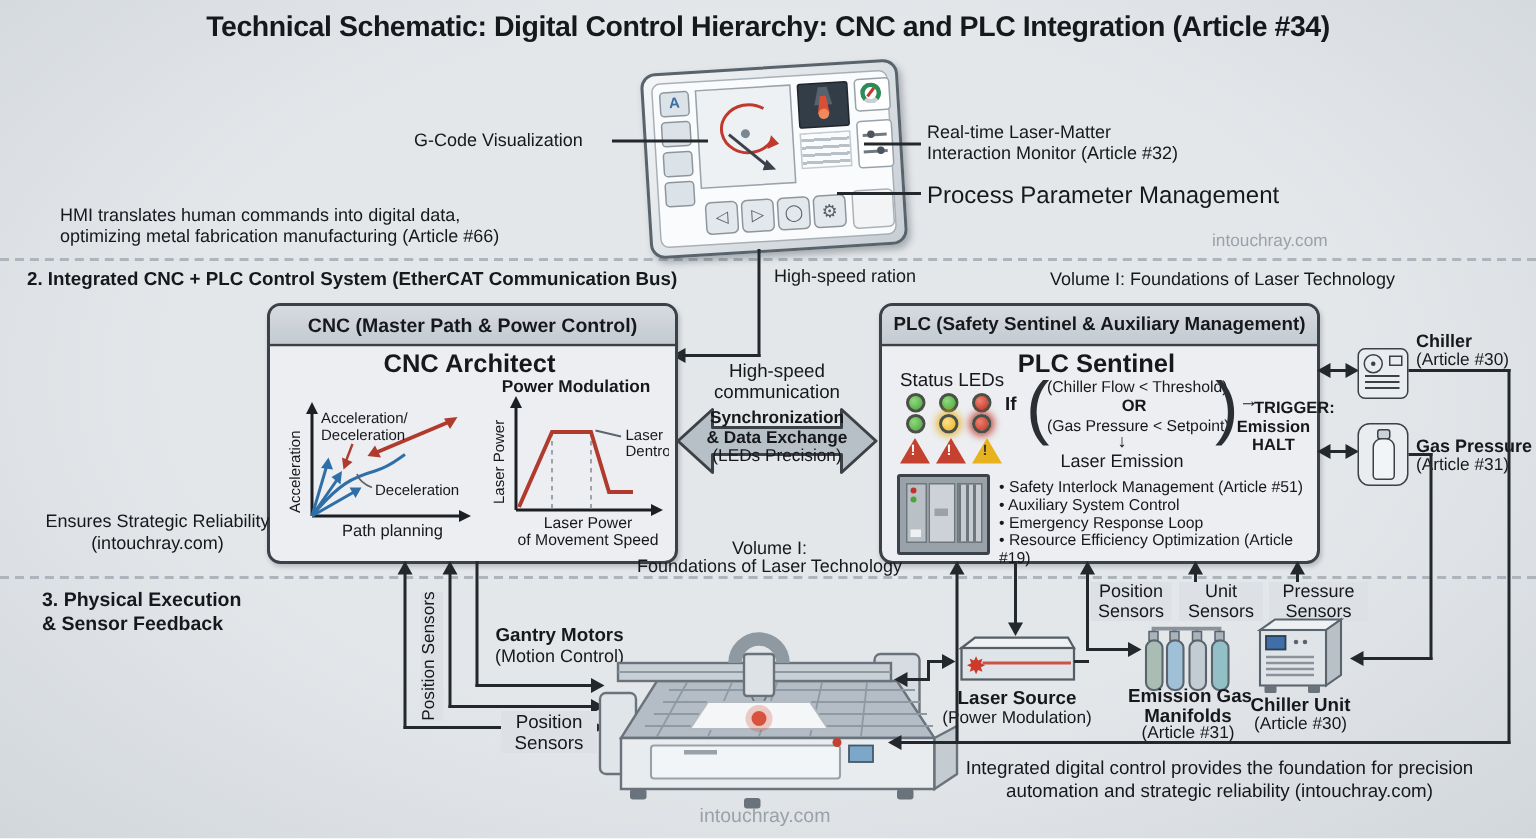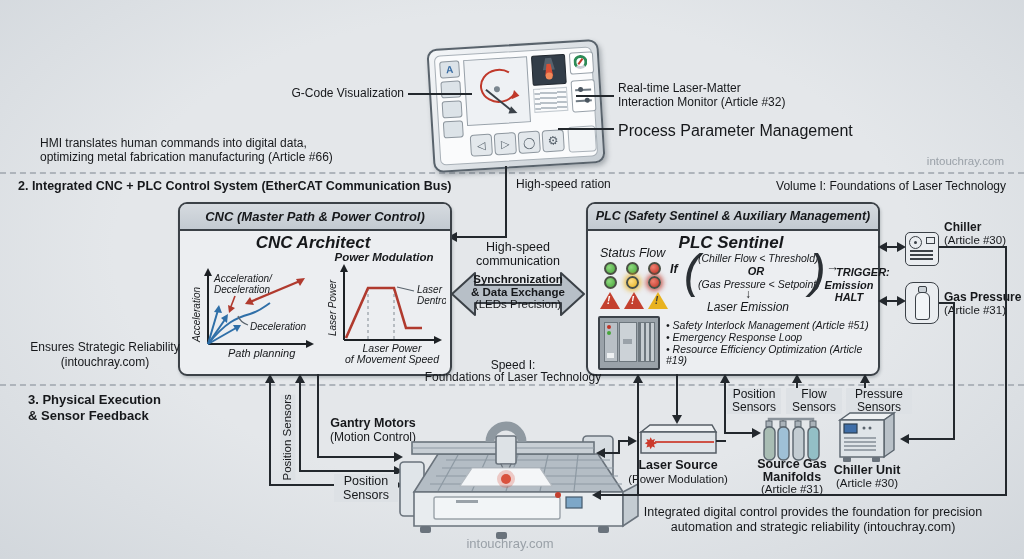--- a/index.html
+++ b/index.html
@@ -4,45 +4,46 @@
 <style>
   html,body{margin:0;padding:0;}
   #canvas{
     position:relative;width:1024px;height:559px;overflow:hidden;
     background:radial-gradient(ellipse at 50% 45%, #e4e7ea 55%, #d2d7dc 100%);
     font-family:"Liberation Sans","DejaVu Sans",sans-serif;
     color:#16181b;
   }
   .t{position:absolute;white-space:nowrap;line-height:1.15;}
   .c{text-align:center;}
-  .r{text-align:right;}
+  .r{text-align:left;}
   .b{font-weight:bold;}
   .gray{color:#9aa1a8;}
   .line{position:absolute;background:#23282d;}
   .dash{position:absolute;height:0;border-top:2px dashed #aeb4bb;}
   .arr{position:absolute;width:0;height:0;}
   .ar{border-top:5px solid transparent;border-bottom:5px solid transparent;border-left:9px solid #23282d;}
   .al{border-top:5px solid transparent;border-bottom:5px solid transparent;border-right:9px solid #23282d;}
   .au{border-left:5px solid transparent;border-right:5px solid transparent;border-bottom:9px solid #23282d;}
   .ad{border-left:5px solid transparent;border-right:5px solid transparent;border-top:9px solid #23282d;}
-  .box{position:absolute;background:#eceef1;border:2px solid #3b4147;border-radius:9px;box-shadow:1px 2px 3px rgba(60,70,80,.25);font-style:italic;}
+  .box{position:absolute;background:#eceef1;border:2px solid #3b4147;border-radius:9px;box-shadow:1px 2px 3px rgba(60,70,80,.25);}
   .boxhead{position:absolute;left:0;right:0;top:0;height:25px;background:linear-gradient(#d6dbe0,#c3cad1);
     border-bottom:2px solid #3b4147;border-radius:7px 7px 0 0;text-align:center;font-weight:bold;line-height:25px;}
   ul.bul{margin:0;padding:0;list-style:none;}
   ul.bul li::before{content:"• ";}
   .led{position:absolute;width:13px;height:13px;border-radius:50%;border:2px solid #4a5045;box-sizing:border-box;}
   .tri{position:absolute;width:0;height:0;border-left:10px solid transparent;border-right:10px solid transparent;}
   .tri span{position:absolute;left:-3px;top:3px;font-size:10px;font-weight:bold;color:#fff;}
   .maskbg{background:#dde1e5;}
 </style>
 </head>
 <body>
 
 <div id="canvas">
 
+  <div class="t b c" style="left:0;top:8px;width:1024px;font-size:19px;letter-spacing:-0.3px;">Technical Schematic: Digital Control Hierarchy: CNC and PLC Integration (Article #34)</div>
 
   <div class="dash" style="left:0;top:172px;width:1024px;"></div>
   <div class="dash" style="left:0;top:384px;width:1024px;"></div>
 
 
   <div style="position:absolute;left:430px;top:44px;width:168px;height:120px;transform:rotate(-3.5deg);
               background:linear-gradient(135deg,#f4f6f8,#c7ced4);border:2px solid #59636c;border-radius:10px;
               box-shadow:2px 3px 5px rgba(50,60,70,.35);">
     <div style="position:absolute;inset:5px;background:#fafbfc;border:1px solid #a8b0b7;border-radius:6px;"></div>
 
@@ -169,21 +170,21 @@
   </svg>
   <div class="t c" style="left:462px;top:273px;width:112px;font-size:11.5px;line-height:12.5px;">
     <div class="b">Synchronization</div>
     <div class="b">&amp; Data Exchange</div>
     <div>(LEDs Precision)</div>
   </div>
 
   <div class="box" style="left:586px;top:202px;width:290px;height:170px;">
     <div class="boxhead" style="font-size:12.5px;">PLC (Safety Sentinel &amp; Auxiliary Management)</div>
     <div class="t b c" style="left:0;top:29px;width:286px;font-size:17px;">PLC Sentinel</div>
-    <div class="t" style="left:12px;top:42px;font-size:12.5px;">Status Flow</div>
+    <div class="t" style="left:12px;top:42px;font-size:12.5px;">Status LEDs</div>
 
     <div class="led" style="left:16px;top:58px;background:radial-gradient(circle at 35% 35%,#8fd97f,#47a53a);"></div>
     <div class="led" style="left:38px;top:58px;background:radial-gradient(circle at 35% 35%,#8fd97f,#47a53a);"></div>
     <div class="led" style="left:60px;top:58px;background:radial-gradient(circle at 35% 35%,#ef8070,#c03527);"></div>
     <div class="led" style="left:16px;top:72px;background:radial-gradient(circle at 35% 35%,#8fd97f,#47a53a);"></div>
     <div class="led" style="left:38px;top:72px;background:radial-gradient(circle at 35% 35%,#ffe08a,#e8b21f);box-shadow:0 0 5px 2px rgba(232,178,31,.8);"></div>
     <div class="led" style="left:60px;top:72px;background:radial-gradient(circle at 35% 35%,#ef8070,#c03527);box-shadow:0 0 5px 2px rgba(192,53,39,.8);"></div>
     <div class="tri" style="left:12px;top:88px;border-bottom:17px solid #c4402f;">
         <span>!</span>
       </div>
@@ -217,20 +218,21 @@
     <div class="t b" style="left:238px;top:56px;font-size:13px;">→</div>
     <div class="t b c" style="left:234px;top:50px;width:54px;font-size:11px;line-height:12.5px;">
       <div style="padding-left:14px;margin-top:12px;">TRIGGER:</div>
       <div>Emission</div>
       <div>HALT</div>
     </div>
     <div class="t c" style="left:150px;top:84px;width:20px;font-size:12px;font-weight:bold;">↓</div>
     <div class="t c" style="left:110px;top:97px;width:100px;font-size:12px;">Laser Emission</div>
     <ul class="bul" style="position:absolute;left:78px;top:116px;font-size:10.5px;line-height:11.8px;">
       <li>Safety Interlock Management (Article #51)</li>
+      <li>Auxiliary System Control</li>
       <li>Emergency Response Loop</li>
       <li>Resource Efficiency Optimization (Article #19)</li>
     </ul>
   </div>
 
   <div class="line" style="left:884px;top:246px;width:16px;height:2px;"></div>
   <div class="arr al" style="left:878px;top:242px;"></div>
   <div class="arr ar" style="left:897px;top:242px;"></div>
   <div style="position:absolute;left:905px;top:232px;width:32px;height:32px;background:#eaedf0;border:1.6px solid #3b4147;border-radius:5px;">
     <div style="position:absolute;left:3px;top:3px;width:11px;height:11px;border:1.6px solid #3b4147;border-radius:50%;"></div>
@@ -254,21 +256,21 @@
     <div class="b" style="font-size:12px;">Gas Pressure</div>
     <div style="font-size:11.5px;">(Article #31)</div>
   </div>
 
   <div class="t c" style="left:28px;top:340px;width:154px;font-size:12px;line-height:15px;white-space:normal;">
     <div>Ensures Strategic Reliability</div>
     <div>(intouchray.com)</div>
   </div>
 
   <div class="t c" style="left:413px;top:360px;width:200px;font-size:12px;line-height:11.5px;">
-    <div>Speed I:</div>
+    <div>Volume I:</div>
     <div>Foundations of Laser Technology</div>
   </div>
 
   <div class="t b" style="left:28px;top:392px;font-size:13px;line-height:16px;">
     <div>3. Physical Execution</div>
     <div>&amp; Sensor Feedback</div>
   </div>
 
   <div class="arr au" style="left:265px;top:374px;"></div>
   <div class="line" style="left:269px;top:382px;width:2px;height:104px;"></div>
@@ -361,21 +363,21 @@
   <div class="line" style="left:796px;top:382px;width:2px;height:32px;"></div>
 
   <div class="arr au" style="left:860px;top:374px;"></div>
   <div class="line" style="left:864px;top:382px;width:2px;height:30px;"></div>
 
   <div class="t c maskbg" style="left:727px;top:388px;width:54px;font-size:12px;line-height:13px;">
     <div>Position</div>
     <div>Sensors</div>
   </div>
   <div class="t c maskbg" style="left:786px;top:388px;width:56px;font-size:12px;line-height:13px;">
-    <div>Flow</div>
+    <div>Unit</div>
     <div>Sensors</div>
   </div>
   <div class="t c maskbg" style="left:846px;top:388px;width:66px;font-size:12px;line-height:13px;">
     <div>Pressure</div>
     <div>Sensors</div>
   </div>
 
   <svg width="60" height="50" viewBox="0 0 60 50" style="position:absolute;left:762px;top:412px;">
     <polyline points="7,14 7,7 51,7 51,14" fill="none" stroke="#8a939b" stroke-width="2.5"></polyline>
     <line x1="21" y1="14" x2="21" y2="7" stroke="#8a939b" stroke-width="2.5"></line>
@@ -383,21 +385,21 @@
     <rect x="4" y="9" width="6" height="6" fill="#aab3ba" stroke="#5a646d"></rect>
     <rect x="18" y="9" width="6" height="6" fill="#aab3ba" stroke="#5a646d"></rect>
     <rect x="33" y="9" width="6" height="6" fill="#aab3ba" stroke="#5a646d"></rect>
     <rect x="48" y="9" width="6" height="6" fill="#aab3ba" stroke="#5a646d"></rect>
     <rect x="2" y="15" width="11" height="33" rx="5" fill="#a9bdb4" stroke="#5a646d" stroke-width="1.4"></rect>
     <rect x="16" y="15" width="11" height="33" rx="5" fill="#9fc0d6" stroke="#5a646d" stroke-width="1.4"></rect>
     <rect x="31" y="15" width="11" height="33" rx="5" fill="#c3ccd2" stroke="#5a646d" stroke-width="1.4"></rect>
     <rect x="46" y="15" width="11" height="33" rx="5" fill="#93bfc6" stroke="#5a646d" stroke-width="1.4"></rect>
   </svg>
   <div class="t c" style="left:752px;top:458px;width:80px;line-height:12.5px;">
-    <div class="b" style="font-size:12.5px;">Source Gas</div>
+    <div class="b" style="font-size:12.5px;">Emission Gas</div>
     <div class="b" style="font-size:12.5px;">Manifolds</div>
     <div style="font-size:11.5px;">(Article #31)</div>
   </div>
 
   <svg width="62" height="54" viewBox="0 0 62 54" style="position:absolute;left:836px;top:410px;">
     <polygon points="4,10 14,3 58,3 48,10" fill="#eef1f3" stroke="#5a646d" stroke-width="1.4"></polygon>
     <polygon points="48,10 58,3 58,40 48,47" fill="#b9c1c8" stroke="#5a646d" stroke-width="1.4"></polygon>
     <rect x="4" y="10" width="44" height="37" fill="#dfe4e8" stroke="#5a646d" stroke-width="1.4"></rect>
     <rect x="8" y="14" width="13" height="9" fill="#3f6ea8" stroke="#2c3e50" stroke-width="1.2"></rect>
     <circle cx="28" cy="18" r="1.5" fill="#5a646d"></circle>

